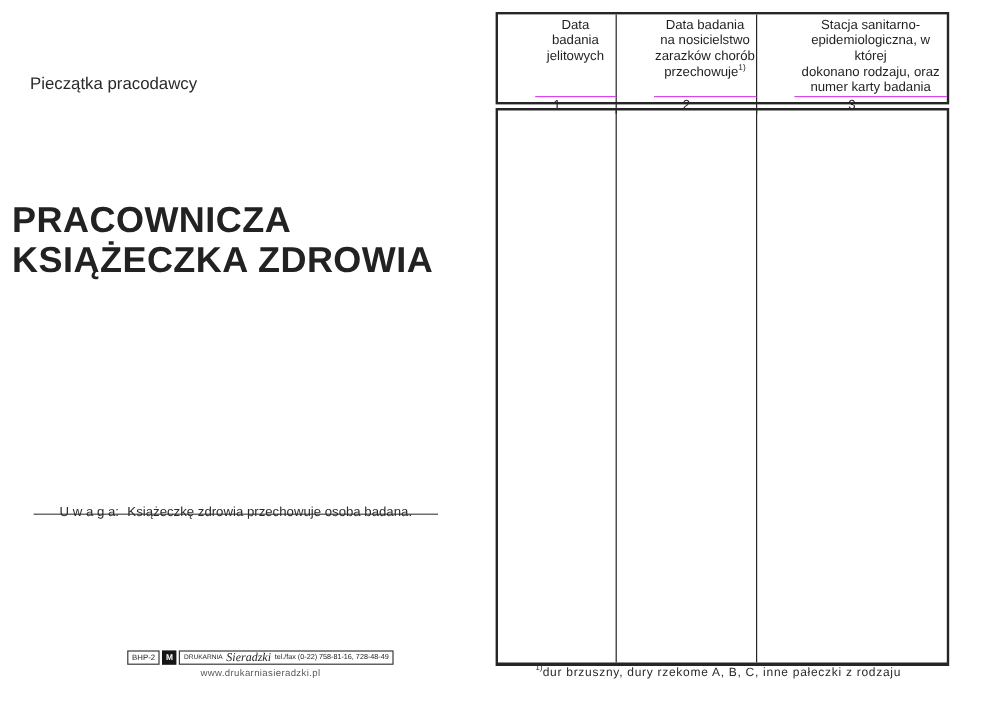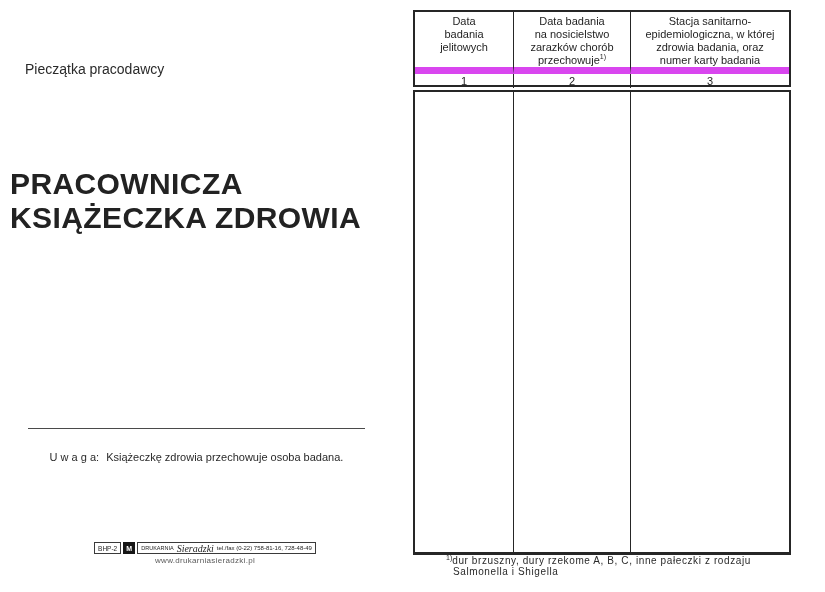--- a/index.html
+++ b/index.html
@@ -9,41 +9,41 @@
   }
 
   
   .stamp-label { position:absolute; left:25px; top:61px; font-size:14px; color:#2a2a2a; }
 
   .title-block { position:absolute; left:10px; top:167px; width:378px; text-align:left; }
   .title-line { font-size:30px; font-weight:bold; line-height:34px; letter-spacing:0.4px; color:#222; }
   .subtitle { margin-top:8px; font-size:14.5px; font-weight:bold; color:#222; }
 
   .note-divider { position:absolute; left:28px; top:428px; width:337px; height:1px; background:#4a4a4a; }
-  .note { position:absolute; left:28px; top:451px; width:337px; text-align:center; font-size:11px; color:#2a2a2a; }
+  .note { position:absolute; left:28px; top:421px; width:337px; text-align:center; font-size:11px; color:#2a2a2a; }
   .note-label { margin-right:7px; }
 
-  .printer { position:absolute; left:0; top:542px; width:410px; display:flex; flex-direction:column; align-items:center; }
+  .printer { position:absolute; left:0; top:542px; width:410px; display:flex; flex-direction:column; align-items:center;padding-left:12px; }
   .printer-row { display:flex; align-items:stretch; height:12px; }
   .code-box { border:1px solid #3a3a3a; font-size:6.5px; padding:0 3px; display:flex; align-items:center; margin-right:2px; }
   .logo-box { width:12px; background:#161616; color:#ffffff; font-size:7px; font-weight:bold;
               display:flex; align-items:center; justify-content:center; margin-right:2px; }
   .name-box { border:1px solid #3a3a3a; display:flex; align-items:center; padding:0 3px; }
   .company-type { font-size:5.5px; margin-right:3px; }
   .company-name { font-family:"Liberation Serif", serif; font-style:italic; font-size:10px; margin-right:3px; }
   .phone { font-size:6px; }
   .website { font-size:8px; color:#5a5a5a; margin-top:2px; letter-spacing:0.3px; }
 
   
   .thead {
     position:absolute; left:413px; top:10px; width:378px; height:77px;
     border:2px solid #262626; box-sizing:border-box;
     display:grid; grid-template-columns:99px 117px 1fr; grid-template-rows:1fr 14px;
   }
-  .hcell { border-bottom:7px solid #d946ef; text-align:center; font-size:11px; line-height:13px; padding-top:3px; box-sizing:border-box; }
+  .hcell { border-bottom:1px solid #d946ef; text-align:center; font-size:11px; line-height:13px; padding-top:3px; box-sizing:border-box;margin-left:31px; }
   .hcell.c1, .hcell.c2 { border-right:1px solid #262626; }
   .ncell { text-align:center; font-size:11px; line-height:13px; padding-top:1px; box-sizing:border-box; }
   .ncell.c1, .ncell.c2 { border-right:1px solid #262626; }
 
   .tbody {
     position:absolute; left:413px; top:90px; width:378px; height:465px;
     border:2px solid #262626; border-bottom-width:3px; box-sizing:border-box;
     display:grid; grid-template-columns:99px 117px 1fr;
   }
   .bcell { box-sizing:border-box; }
@@ -92,32 +92,31 @@
     </div>
     <div class="hcell c2">
       <div>Data badania</div>
       <div>na nosicielstwo</div>
       <div>zarazków chorób</div>
       <div><span>przechowuje</span><sup class="marker">1)</sup></div>
     </div>
     <div class="hcell c3">
       <div>Stacja sanitarno-</div>
       <div>epidemiologiczna, w której</div>
-      <div>zdrowia badania, oraz</div>
+      <div>dokonano rodzaju, oraz</div>
       <div>numer karty badania</div>
     </div>
     <div class="ncell c1">1</div>
     <div class="ncell c2">2</div>
     <div class="ncell c3">3</div>
   </div>
 
   <div class="tbody">
     <div class="bcell c1"></div>
     <div class="bcell c2"></div>
     <div class="bcell c3"></div>
   </div>
 
   <div class="footnote">
     <div><sup class="marker">1)</sup><span>dur brzuszny, dury rzekome A, B, C, inne pałeczki z rodzaju</span></div>
-    <div class="fn-line2">Salmonella i Shigella</div>
   </div>
 
 </div>
 
 </body></html>

